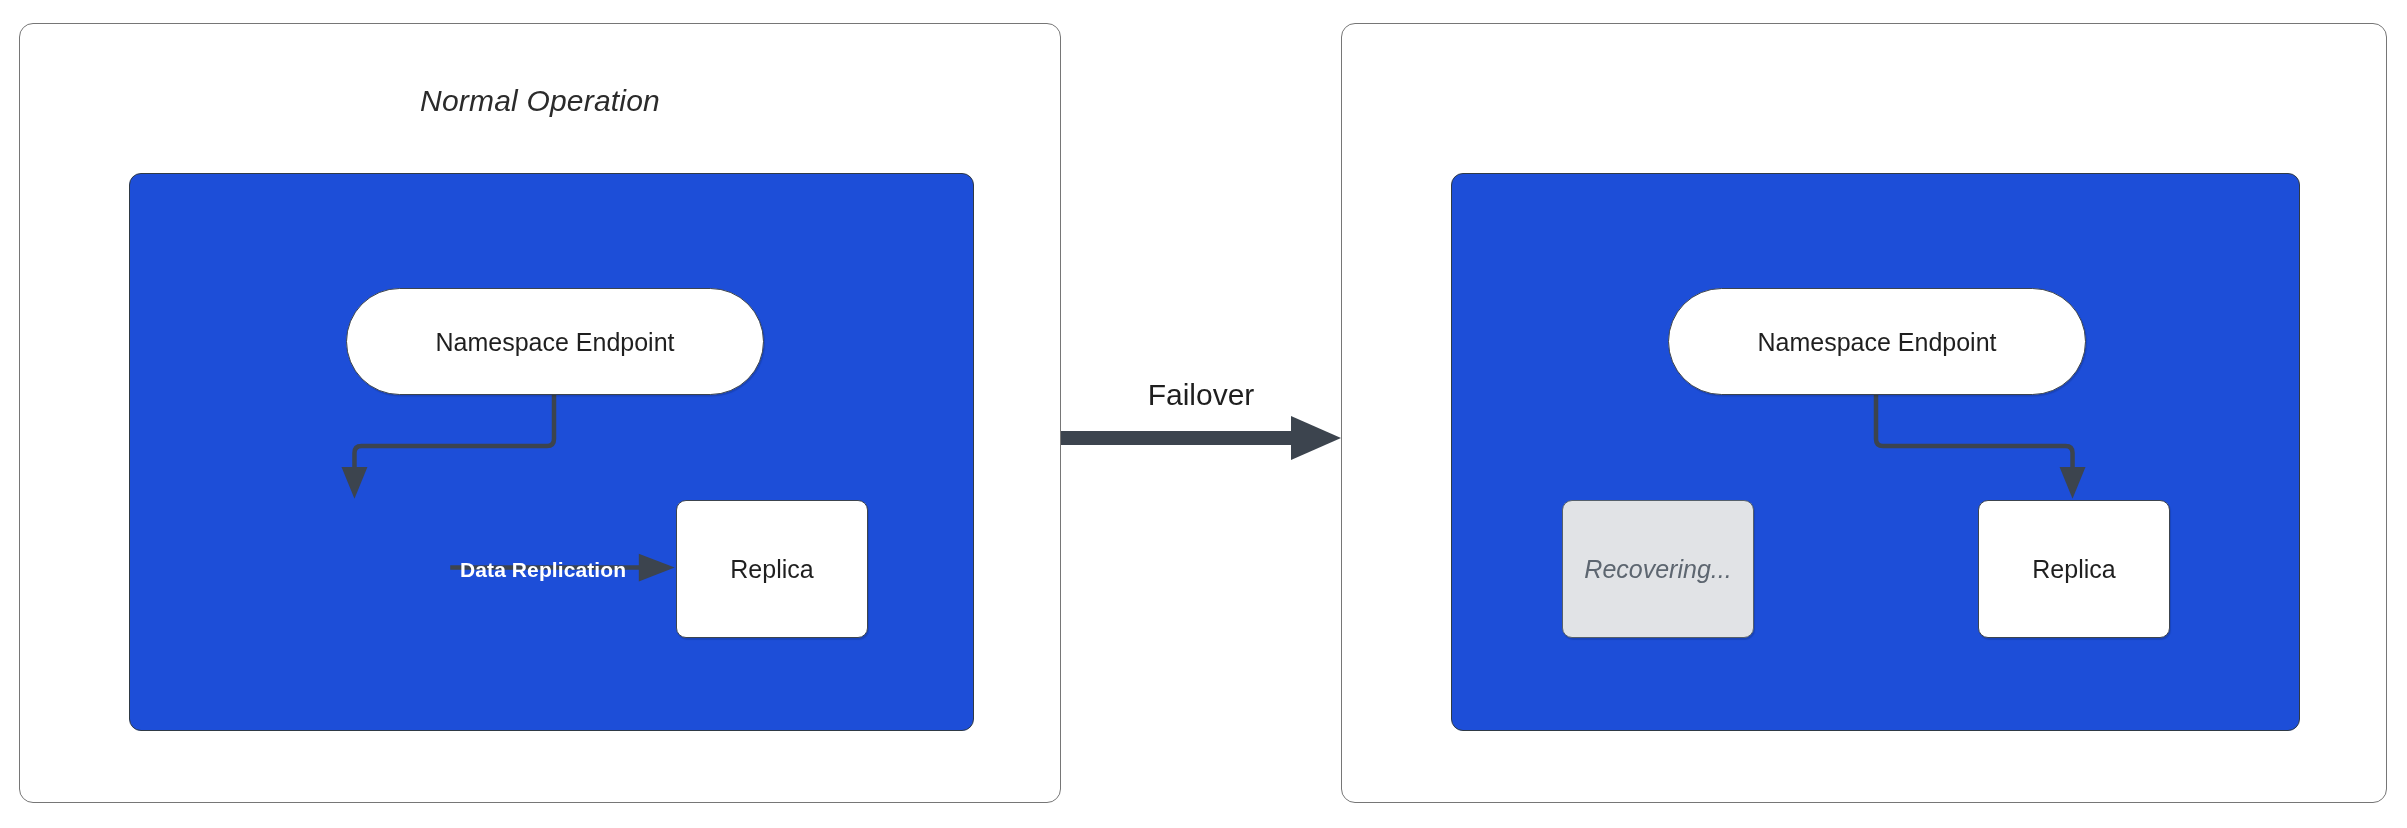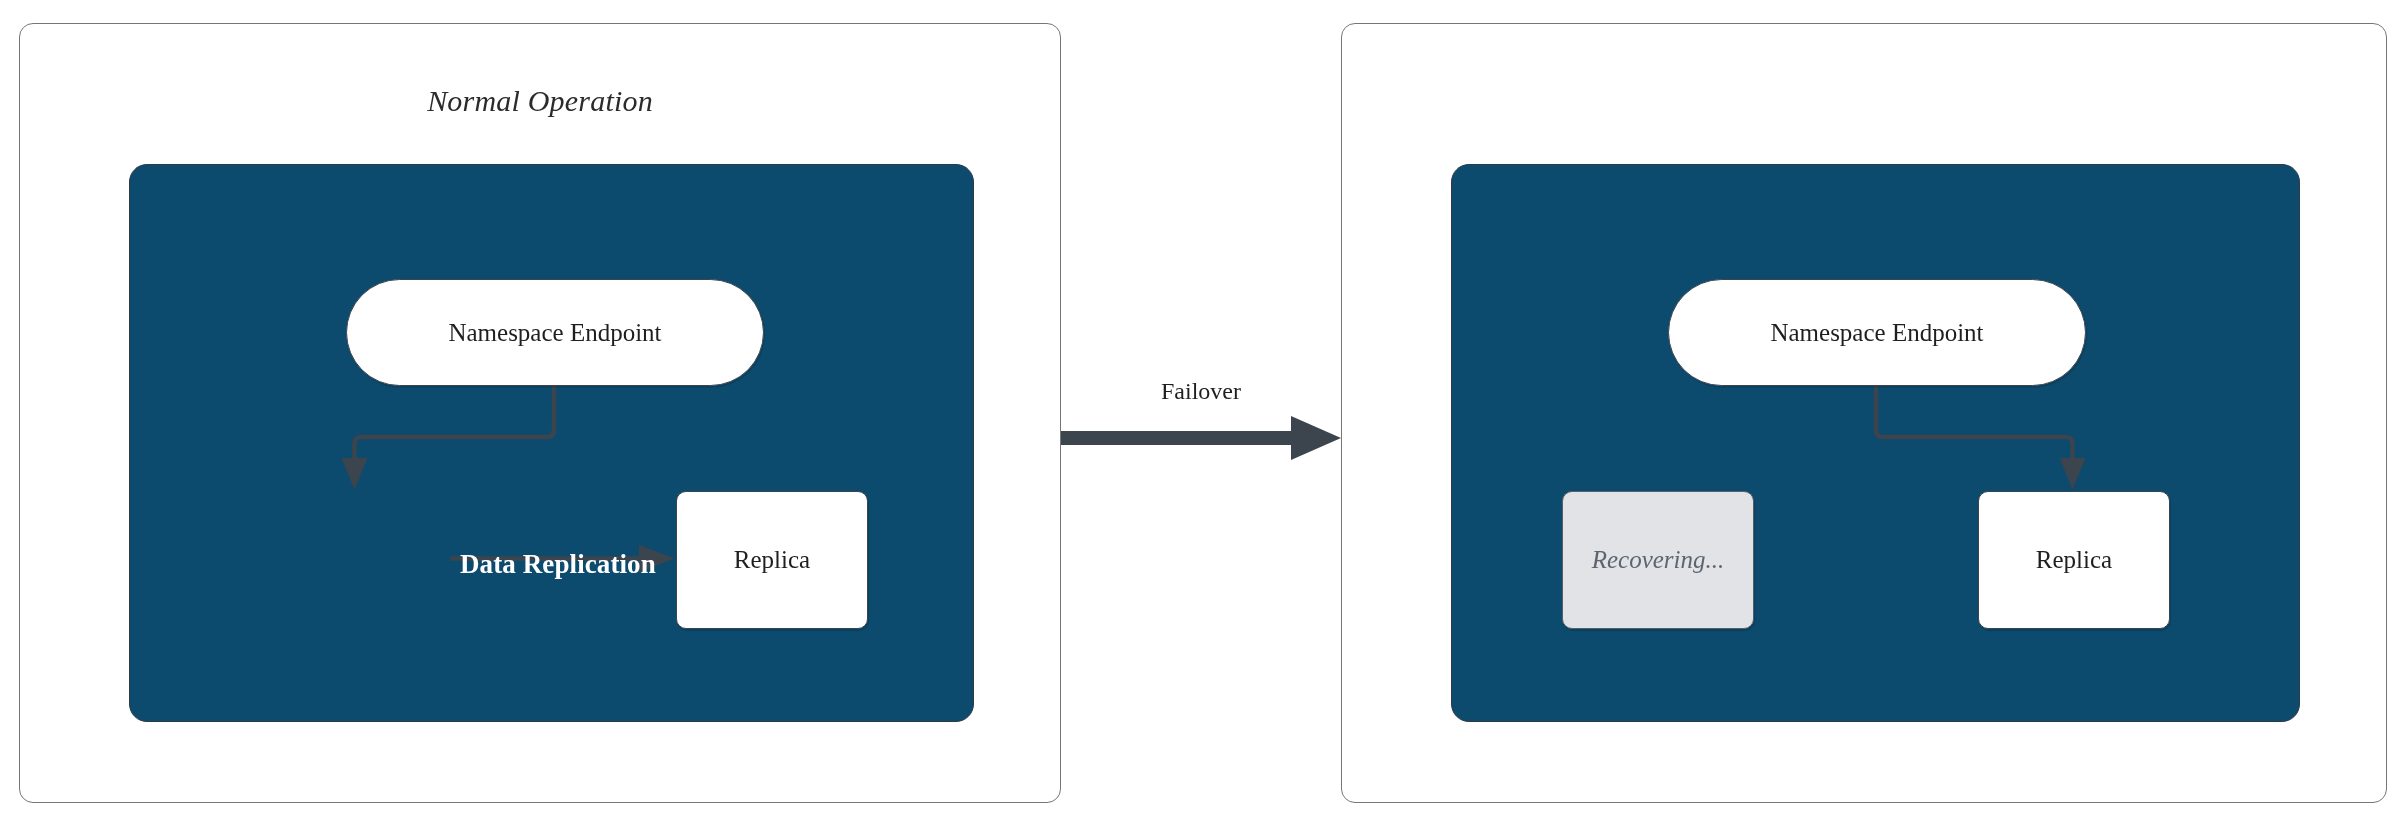--- a/index.html
+++ b/index.html
@@ -11,21 +11,20 @@
     width: 2407px;
     height: 828px;
     font-family: "Liberation Sans", sans-serif;
     overflow: hidden;
   }
   #stage {
     position: relative;
     width: 1944px;
     height: 828px;
     background: #ffffff;
-    font-family: Liberation Serif, serif;
   }
   .panel {
     position: absolute;
     background: #ffffff;
     border: 1.6px solid #767676;
     border-radius: 14px;
     box-sizing: border-box;
   }
   #panel-left  { left: 19px;   top: 23px; width: 1042px; height: 780px; }
   #panel-right { left: 1341px; top: 23px; width: 1046px; height: 780px; }
@@ -37,24 +36,25 @@
     width: 100%;
     text-align: center;
     font-style: italic;
     font-size: 30px;
     color: #2b2b2b;
     letter-spacing: 0.2px;
   }
 
   .zone {
     position: absolute;
-    background: #0c4a6e;
+    background: #1d4ed8;
     border: 1.5px solid #2f3a45;
-    border-radius: 18px;
+    border-radius: 12px;
     box-sizing: border-box;
+    margin-top: 9px;
   }
   #zone-left  { left: 109px; top: 140px; width: 845px; height: 558px; }
   #zone-right { left: 109px; top: 140px; width: 849px; height: 558px; }
 
   .node {
     position: absolute;
     box-sizing: border-box;
     background: #ffffff;
     border: 1.9px solid #3c444e;
     display: flex;
@@ -99,41 +99,41 @@
     stroke-width: 4.5px;
     stroke-linecap: butt;
     stroke-linejoin: round;
   }
   .edge-head { fill: #3c444e; }
 
   .edge-label {
     position: absolute;
     color: #ffffff;
     font-weight: bold;
-    font-size: 27px;
+    font-size: 21px;
     white-space: nowrap;
     letter-spacing: 0.1px;
   }
   #label-replication { left: 330px; top: 384px; }
 
   
   #failover-wrap {
     position: absolute;
     left: 1061px;
     top: 378px;
     width: 280px;
     height: 120px;
   }
   #failover-label {
     position: absolute;
     left: 0;
     top: 0;
     width: 100%;
     text-align: center;
-    font-size: 24px;
+    font-size: 30px;
     color: #1f1f1f;
   }
   #failover-svg {
     position: absolute;
     left: 0; top: 0;
     width: 280px; height: 120px;
     overflow: visible;
   }
 </style>
 </head>

